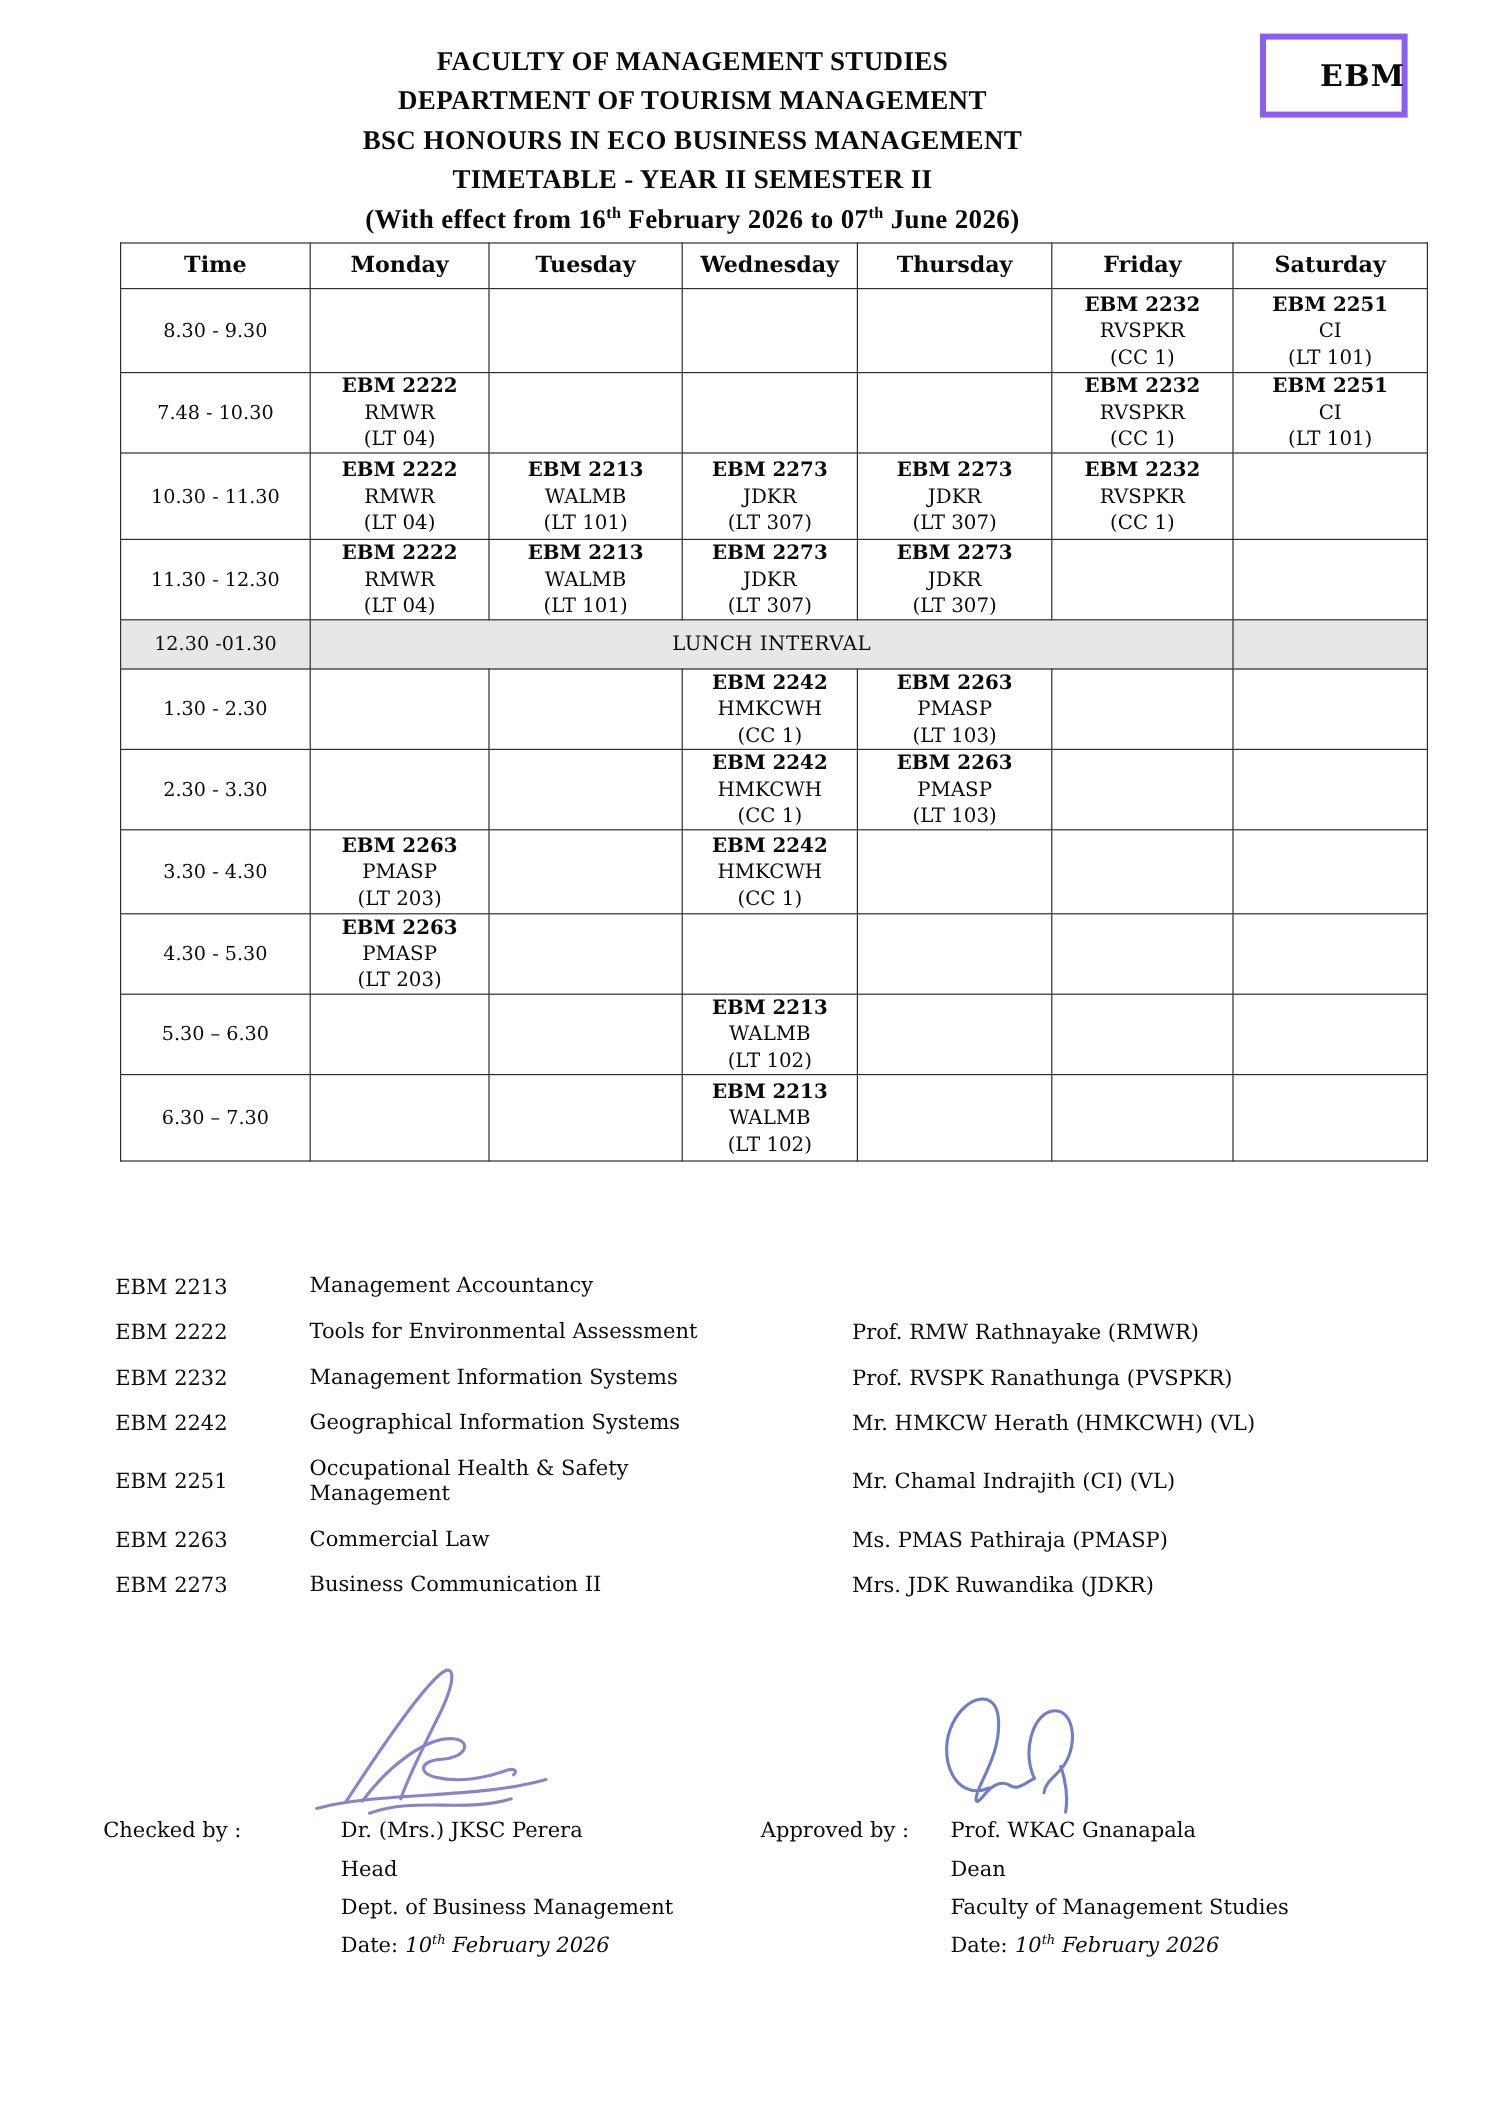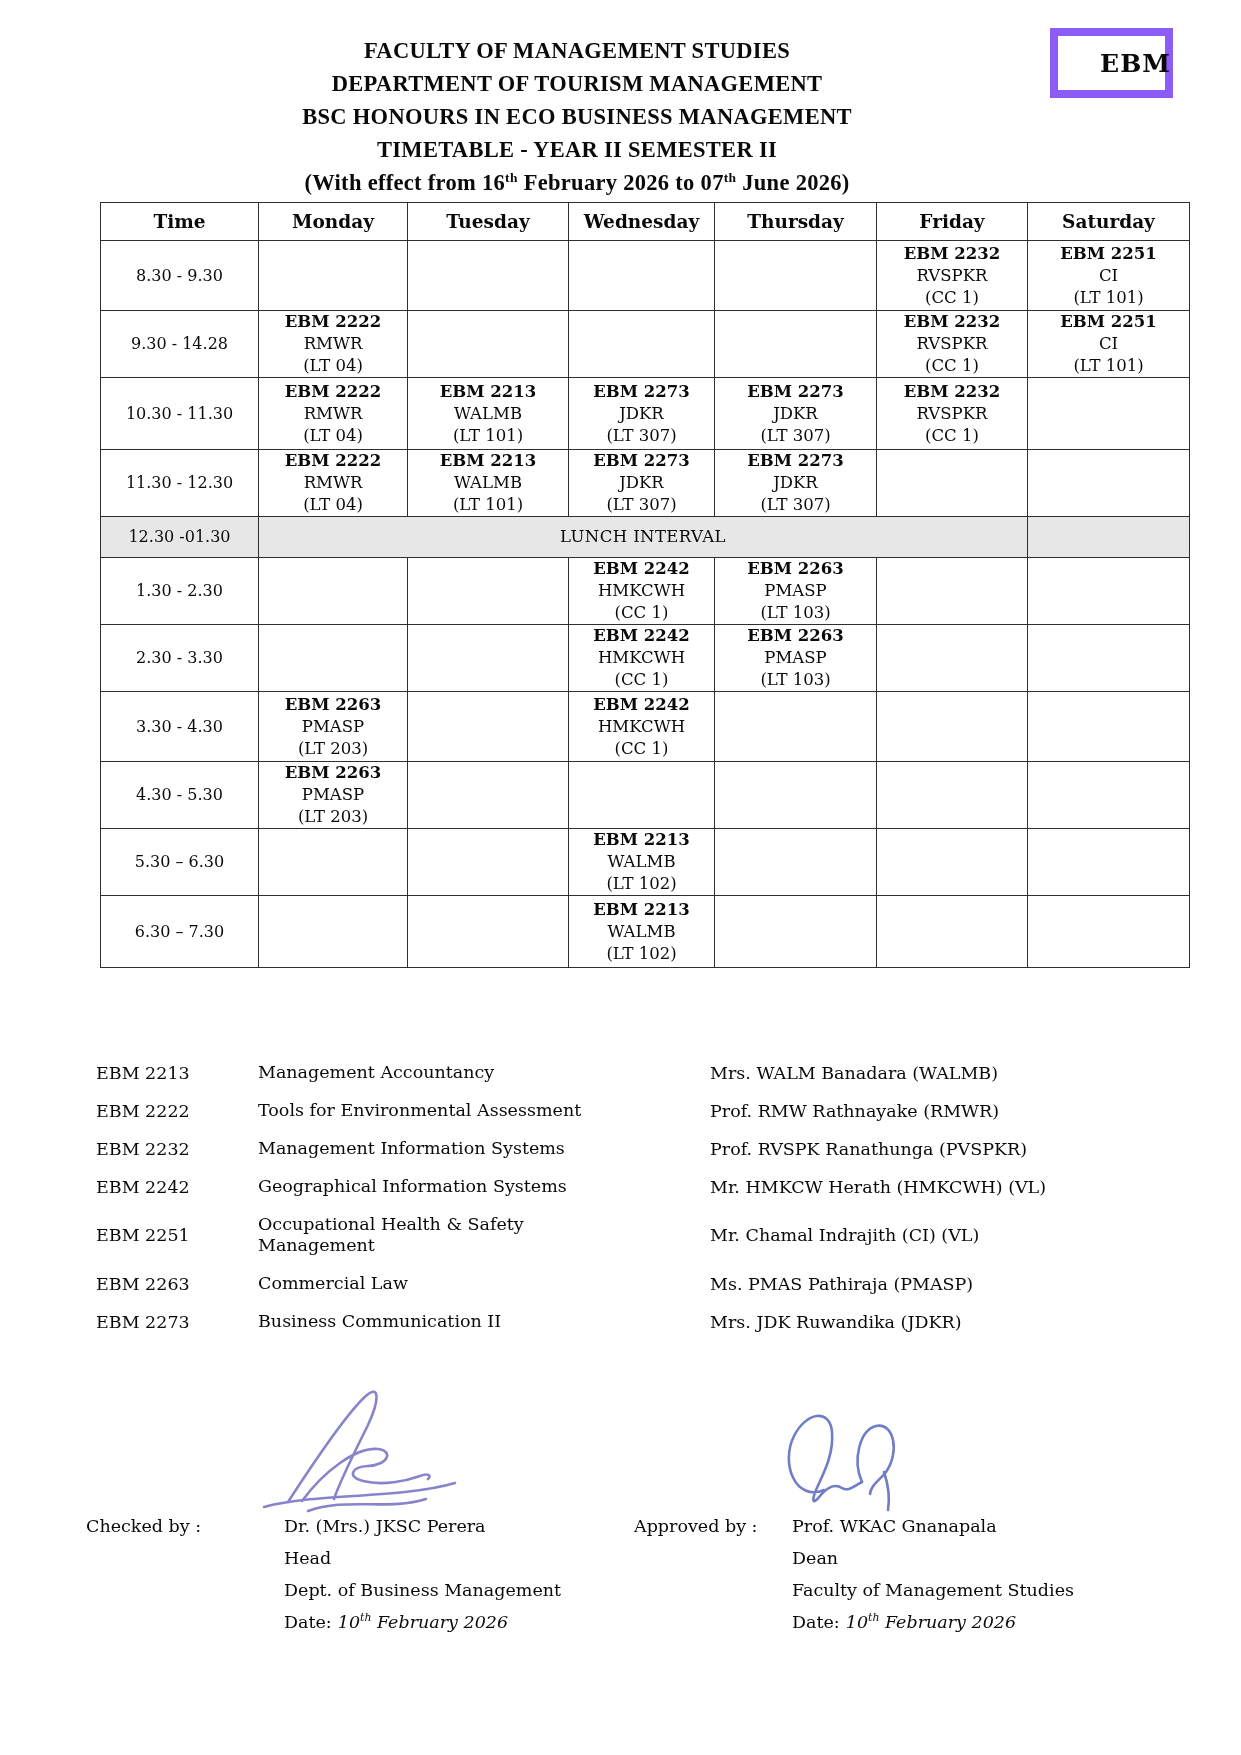--- a/index.html
+++ b/index.html
@@ -4,21 +4,21 @@
 <style>
   html,body{margin:0;padding:0;background:#ffffff;}
   body{width:1241px;height:1755px;position:relative;font-family:"DejaVu Serif",serif;color:#0a0a0a;overflow:hidden;}
   .page{position:absolute;inset:0;background:#fff;}
 
   
   .titles{position:absolute;left:92px;top:34px;width:970px;text-align:center;
           font-family:"Liberation Serif",serif;font-weight:bold;font-size:22.5px;line-height:33px;letter-spacing:.3px;}
   .titles .t{white-space:nowrap;}
   .titles sup{font-size:60%;line-height:0;}
-  .logo-box{position:absolute;left:1050px;top:28px;width:123px;height:70px;border:8px solid #8b5cf6;box-sizing:border-box;
+  .logo-box{position:absolute;left:1050px;top:28px;width:123px;height:70px;border:5px solid #8b5cf6;box-sizing:border-box;
             display:flex;align-items:center;justify-content:center;font-weight:bold;font-size:25px;letter-spacing:1px;padding-left:48px;}
 
   
   table.tt{position:absolute;left:100px;top:202px;width:1089px;border-collapse:collapse;table-layout:fixed;padding-left:12px;}
   .tt th,.tt td{border:1.6px solid #2e2e2e;padding:0;vertical-align:middle;text-align:center;box-sizing:border-box;}
   .tt th{height:38px;font-size:18.5px;font-weight:bold;}
   .tt td{font-size:16.5px;line-height:22px;}
   .tt .timecell{font-size:16px;}
   .tt .code{font-weight:bold;}
   .r0 td{height:70px}.r1 td{height:64px}.r2 td{height:72px}.r3 td{height:58px}
@@ -94,21 +94,21 @@
           <div>RVSPKR</div>
           <div>(CC 1)</div>
         </td>
         <td>
           <div class="code">EBM 2251</div>
           <div>CI</div>
           <div>(LT 101)</div>
         </td>
       </tr>
       <tr class="r1">
-        <td class="timecell">9.30 - 14.28</td>
+        <td class="timecell">7.48 - 10.30</td>
         <td>
           <div class="code">EBM 2222</div>
           <div>RMWR</div>
           <div>(LT 04)</div>
         </td>
         <td></td>
         <td></td>
         <td></td>
         <td>
           <div class="code">EBM 2232</div>
@@ -270,21 +270,20 @@
         <td></td>
         <td></td>
       </tr>
     </tbody>
   </table>
 
   <div class="legend">
     <div class="lrow">
       <div>EBM 2213</div>
       <div class="ltitle">Management Accountancy</div>
-      <div>Mrs. WALM Banadara (WALMB)</div>
     </div>
     <div class="lrow">
       <div>EBM 2222</div>
       <div class="ltitle">Tools for Environmental Assessment</div>
       <div>Prof. RMW Rathnayake (RMWR)</div>
     </div>
     <div class="lrow">
       <div>EBM 2232</div>
       <div class="ltitle">Management Information Systems</div>
       <div>Prof. RVSPK Ranathunga (PVSPKR)</div>

